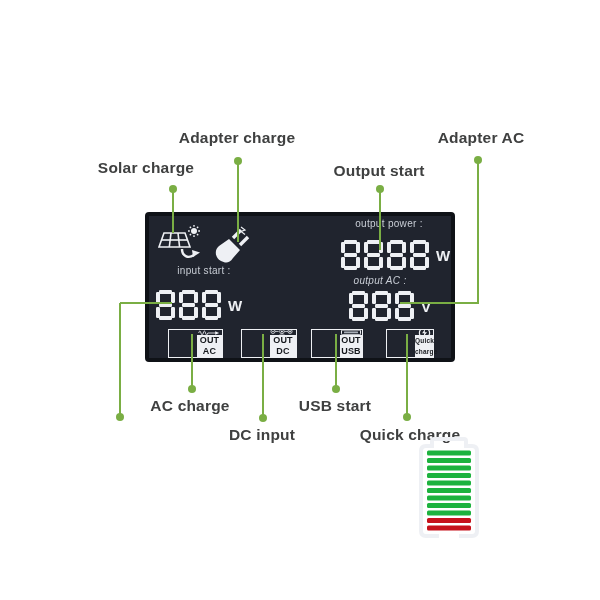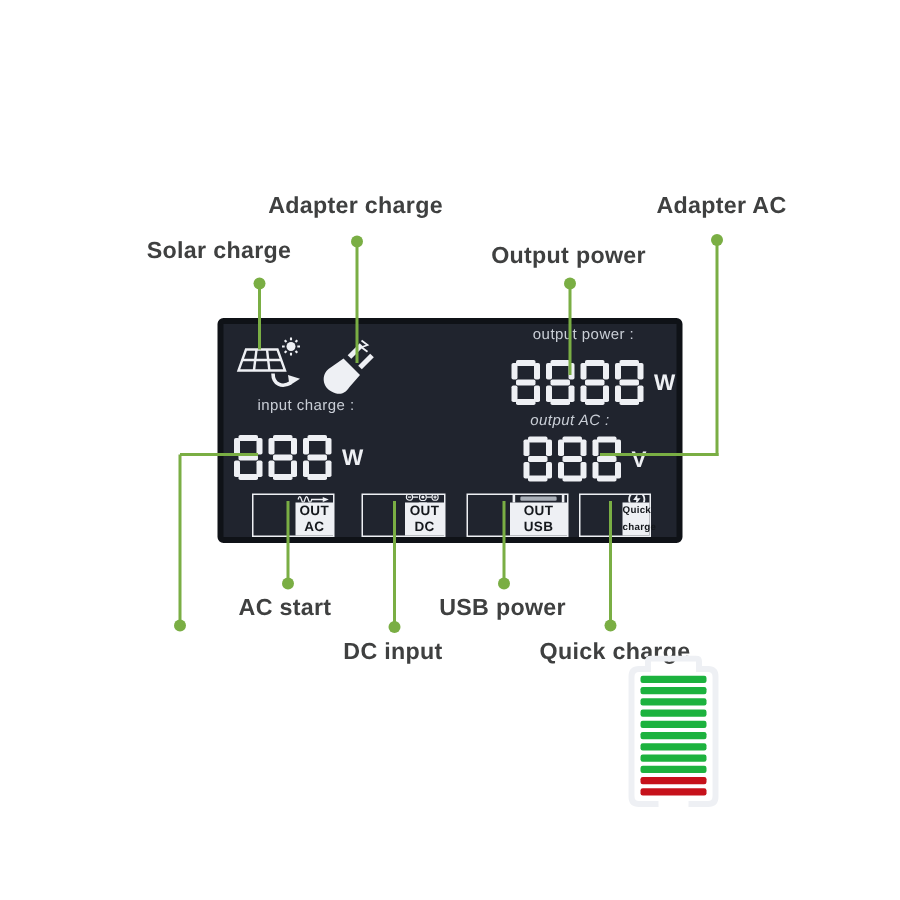--- a/index.html
+++ b/index.html
@@ -40,24 +40,24 @@
             text-align:center;font-size:9px;line-height:11px;letter-spacing:.2px;}
   .port .pl.small{font-size:6.5px;line-height:11px;}
 </style>
 </head>
 <body>
 
 <div class="stage">
 
   <div class="callout" style="left:237px;top:129px;">Adapter charge</div>
   <div class="callout" style="left:146px;top:159px;">Solar charge</div>
-  <div class="callout" style="left:379px;top:162px;">Output power</div>
+  <div class="callout" style="left:379px;top:162px;">Output start</div>
   <div class="callout" style="left:481px;top:129px;">Adapter AC</div>
-  <div class="callout" style="left:190px;top:397px;">AC start</div>
-  <div class="callout" style="left:335px;top:397px;">USB power</div>
+  <div class="callout" style="left:190px;top:397px;">AC charge</div>
+  <div class="callout" style="left:335px;top:397px;">USB start</div>
   <div class="callout" style="left:262px;top:426px;">DC input</div>
   <div class="callout" style="left:410px;top:426px;">Quick charge</div>
 
   <div class="vline" style="left:172px;top:192px;height:41px;"></div>
   <div class="vline" style="left:237px;top:164px;height:78px;"></div>
   <div class="vline" style="left:379px;top:192px;height:58px;"></div>
   <div class="vline" style="left:477px;top:163px;height:141px;"></div>
   <div class="hline" style="left:400px;top:302px;width:79px;"></div>
   <div class="vline" style="left:119px;top:303px;height:112px;"></div>
   <div class="hline" style="left:120px;top:302px;width:52px;"></div>
@@ -119,21 +119,21 @@
             <rect x="9" y="51" width="44" height="4.9" rx="1.5" fill="#1cb23e"></rect>
             <rect x="9" y="58.5" width="44" height="4.9" rx="1.5" fill="#1cb23e"></rect>
             <rect x="9" y="66" width="44" height="4.9" rx="1.5" fill="#1cb23e"></rect>
             <rect x="9" y="73.5" width="44" height="4.9" rx="1.5" fill="#1cb23e"></rect>
             <rect x="9" y="81" width="44" height="4.9" rx="1.5" fill="#c6111b"></rect>
             <rect x="9" y="88.5" width="44" height="4.9" rx="1.5" fill="#c6111b"></rect>
           </g>
       </svg>
     </div>
 
-    <div class="lcd-small" style="left:5px;top:49px;width:100px;">input charge :</div>
+    <div class="lcd-small" style="left:5px;top:49px;width:100px;">input start :</div>
     <div class="display" style="left:7px;top:74px;">
       <div class="segrow">
           <span class="dig">
             <span class="sg sg-a"></span>
             <span class="sg sg-b"></span>
             <span class="sg sg-c"></span>
             <span class="sg sg-d"></span>
             <span class="sg sg-e"></span>
             <span class="sg sg-f"></span>
             <span class="sg sg-g"></span>
@@ -262,21 +262,21 @@
           </g>
           <circle cx="22" cy="6" r="1.8" fill="#eef0f4"></circle>
           <rect x="17" y="12" width="10" height="2.6" fill="#eef0f4"></rect>
           <line x1="19.5" y1="14.6" x2="19.5" y2="16" stroke="#eef0f4" stroke-width="1.2"></line>
           <line x1="24.5" y1="14.6" x2="24.5" y2="16" stroke="#eef0f4" stroke-width="1.2"></line>
         </svg>
       </div>
       <div class="pl">OUT DC</div>
     </div>
 
-    <div class="port" style="left:162px;top:113px;width:68px;">
+    <div class="port" style="left:162px;top:113px;width:52px;">
       <div class="ic">
         <svg width="42" height="13" viewBox="0 0 44 14">
           <rect x="3" y="2" width="38" height="9.5" rx="2" fill="none" stroke="#eef0f4" stroke-width="2"></rect>
           <rect x="8" y="5.2" width="28" height="3.4" rx="1" fill="#a9afb8"></rect>
         </svg>
       </div>
       <div class="pl">OUT USB</div>
     </div>
 
     <div class="port" style="left:237px;top:113px;width:48px;">

